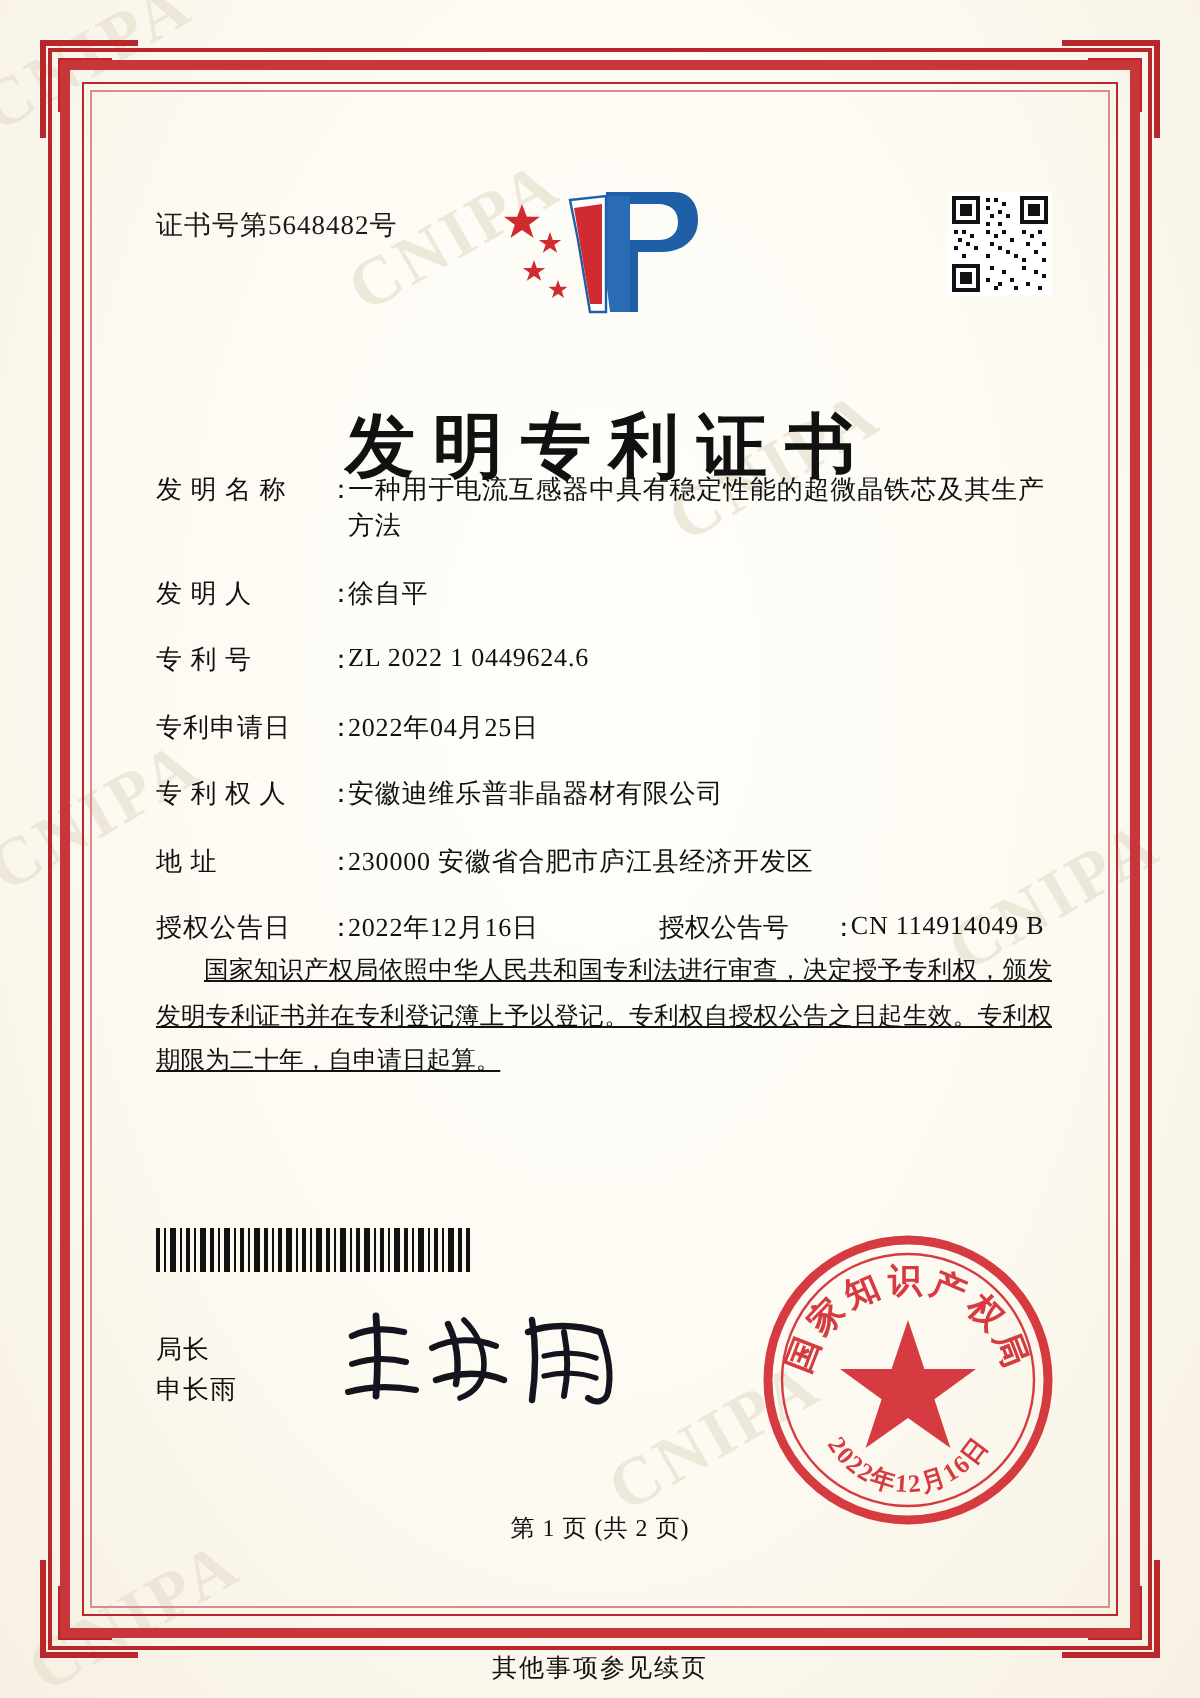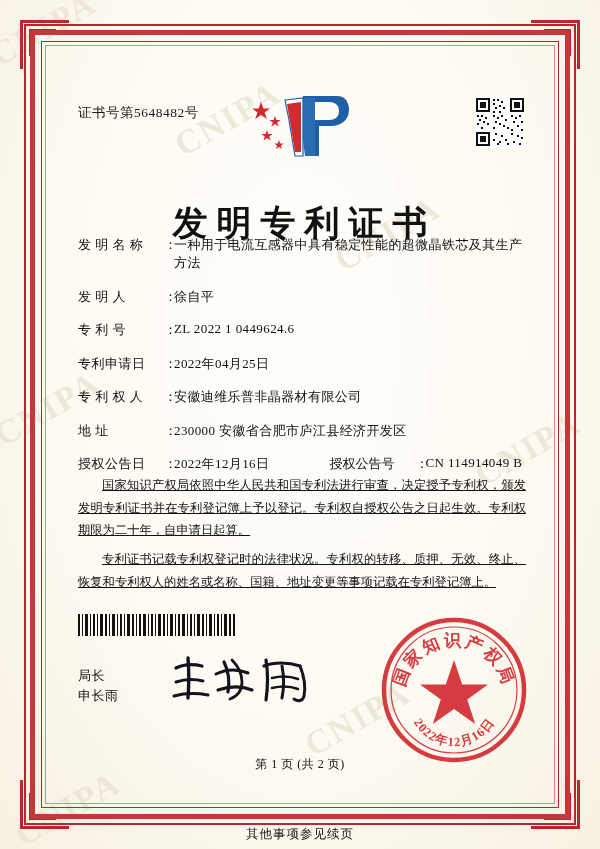--- a/index.html
+++ b/index.html
@@ -132,21 +132,21 @@
   .paras p{margin:0 0 6px 0;text-indent:24px;text-decoration:underline;}
 
   
   .barcode{
     position:absolute;left:22px;top:558px;
     width:158px;height:22px;
   }
   
   .sig-label{
     position:absolute;left:22px;top:610px;
-    font-family:Liberation Serif, serif;
+    font-family:Liberation Mono, monospace;
     font-size:13px;color:#111;line-height:1.55;letter-spacing:.5px;
   }
   .sig-hand{
     position:absolute;left:112px;top:596px;
     width:160px;height:54px;
   }
   
   .seal{
     position:absolute;right:14px;top:558px;
     width:152px;height:152px;
@@ -315,21 +315,20 @@
         <span class="val">2022年12月16日</span>
         <span class="lbl2">授权公告号</span>
         <span class="colon">：</span>
         <span class="val">CN 114914049 B</span>
       </div>
 
     </div>
 
     <div class="paras">
       <p>国家知识产权局依照中华人民共和国专利法进行审查，决定授予专利权，颁发发明专利证书并在专利登记簿上予以登记。专利权自授权公告之日起生效。专利权期限为二十年，自申请日起算。</p>
-      <p>专利证书记载专利权登记时的法律状况。专利权的转移、质押、无效、终止、恢复和专利权人的姓名或名称、国籍、地址变更等事项记载在专利登记簿上。</p>
     </div>
 
     <div class="barcode">
       <svg width="158" height="22" viewBox="0 0 158 22" aria-hidden="true">
         <rect width="158" height="22" fill="#fdfaf2"></rect>
         <g fill="#111">
           <rect x="0" y="0" width="2" height="22"></rect>
             <rect x="4" y="0" width="1" height="22"></rect>
           <rect x="7" y="0" width="3" height="22"></rect>
             <rect x="12" y="0" width="1" height="22"></rect>

